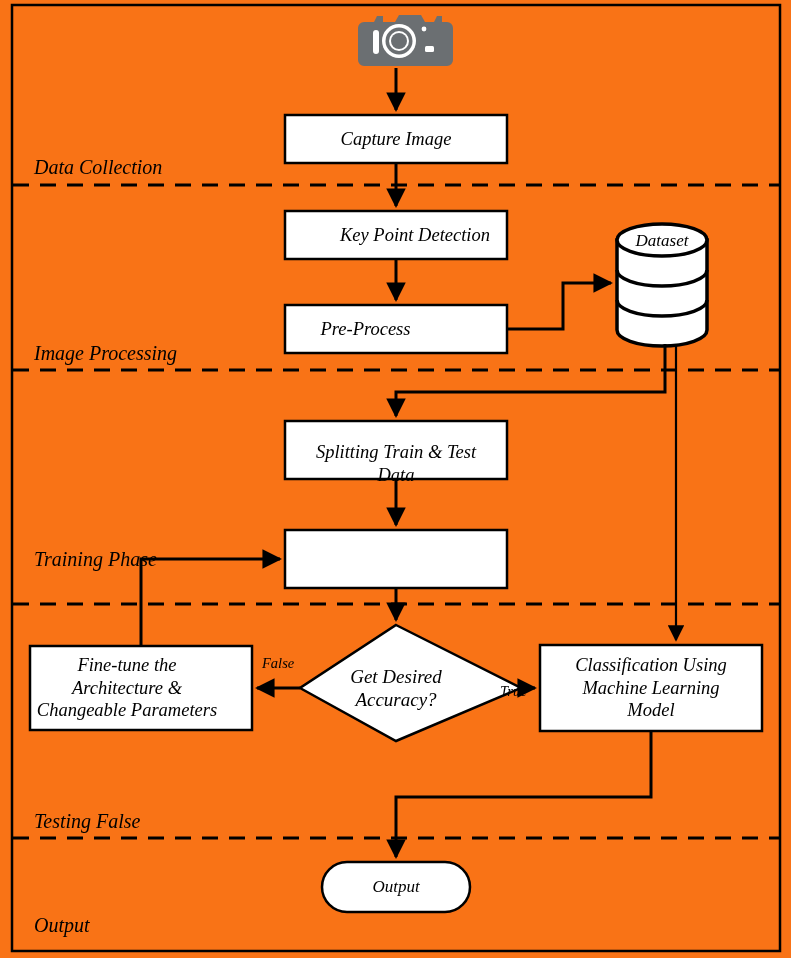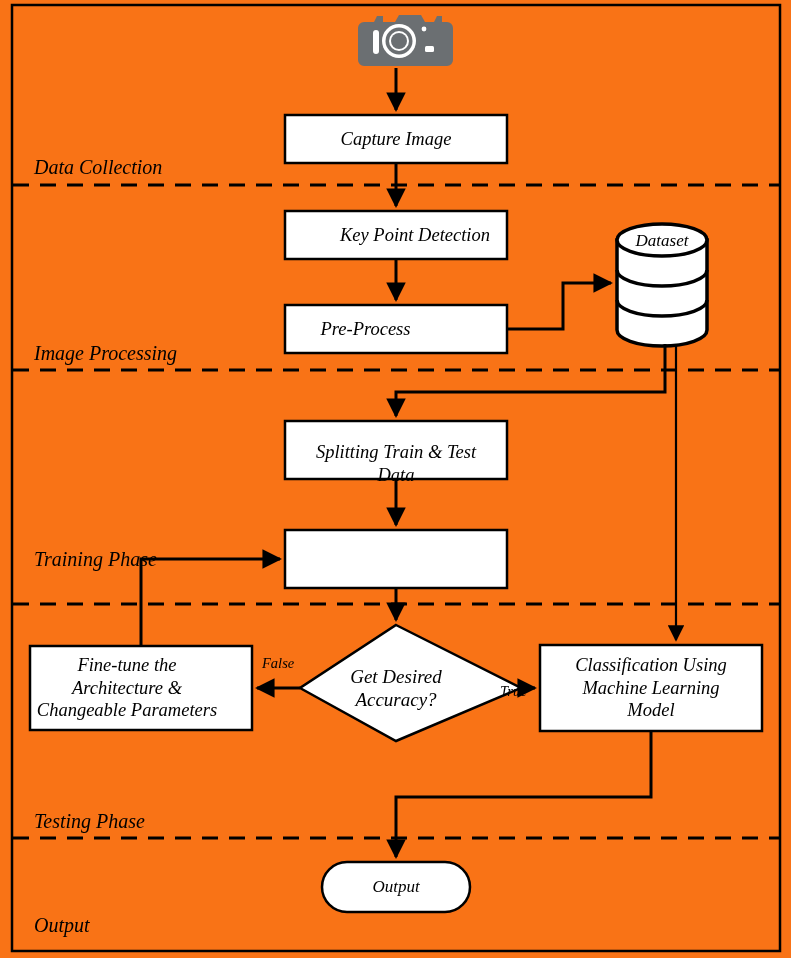--- a/index.html
+++ b/index.html
@@ -158,16 +158,16 @@
 Model</div>
 
   <div class="node-label terminal-label" style="left:322px; top:862px; width:148px; height:50px;">Output</div>
 
   <div class="edge-label" style="left:262px; top:655px;">False</div>
   <div class="edge-label" style="left:500px; top:655px;margin-top:28px;">True</div>
 
   <div class="section-label" style="left:34px; top:156px;">Data Collection</div>
   <div class="section-label" style="left:34px; top:342px;text-align:right;">Image Processing</div>
   <div class="section-label" style="left:34px; top:548px;">Training Phase</div>
-  <div class="section-label" style="left:34px; top:810px;">Testing Phase</div>
+  <div class="section-label" style="left:34px; top:810px;">Testing False</div>
   <div class="section-label" style="left:34px; top:914px;">Output</div>
 
 </div>
 
 </body></html>

